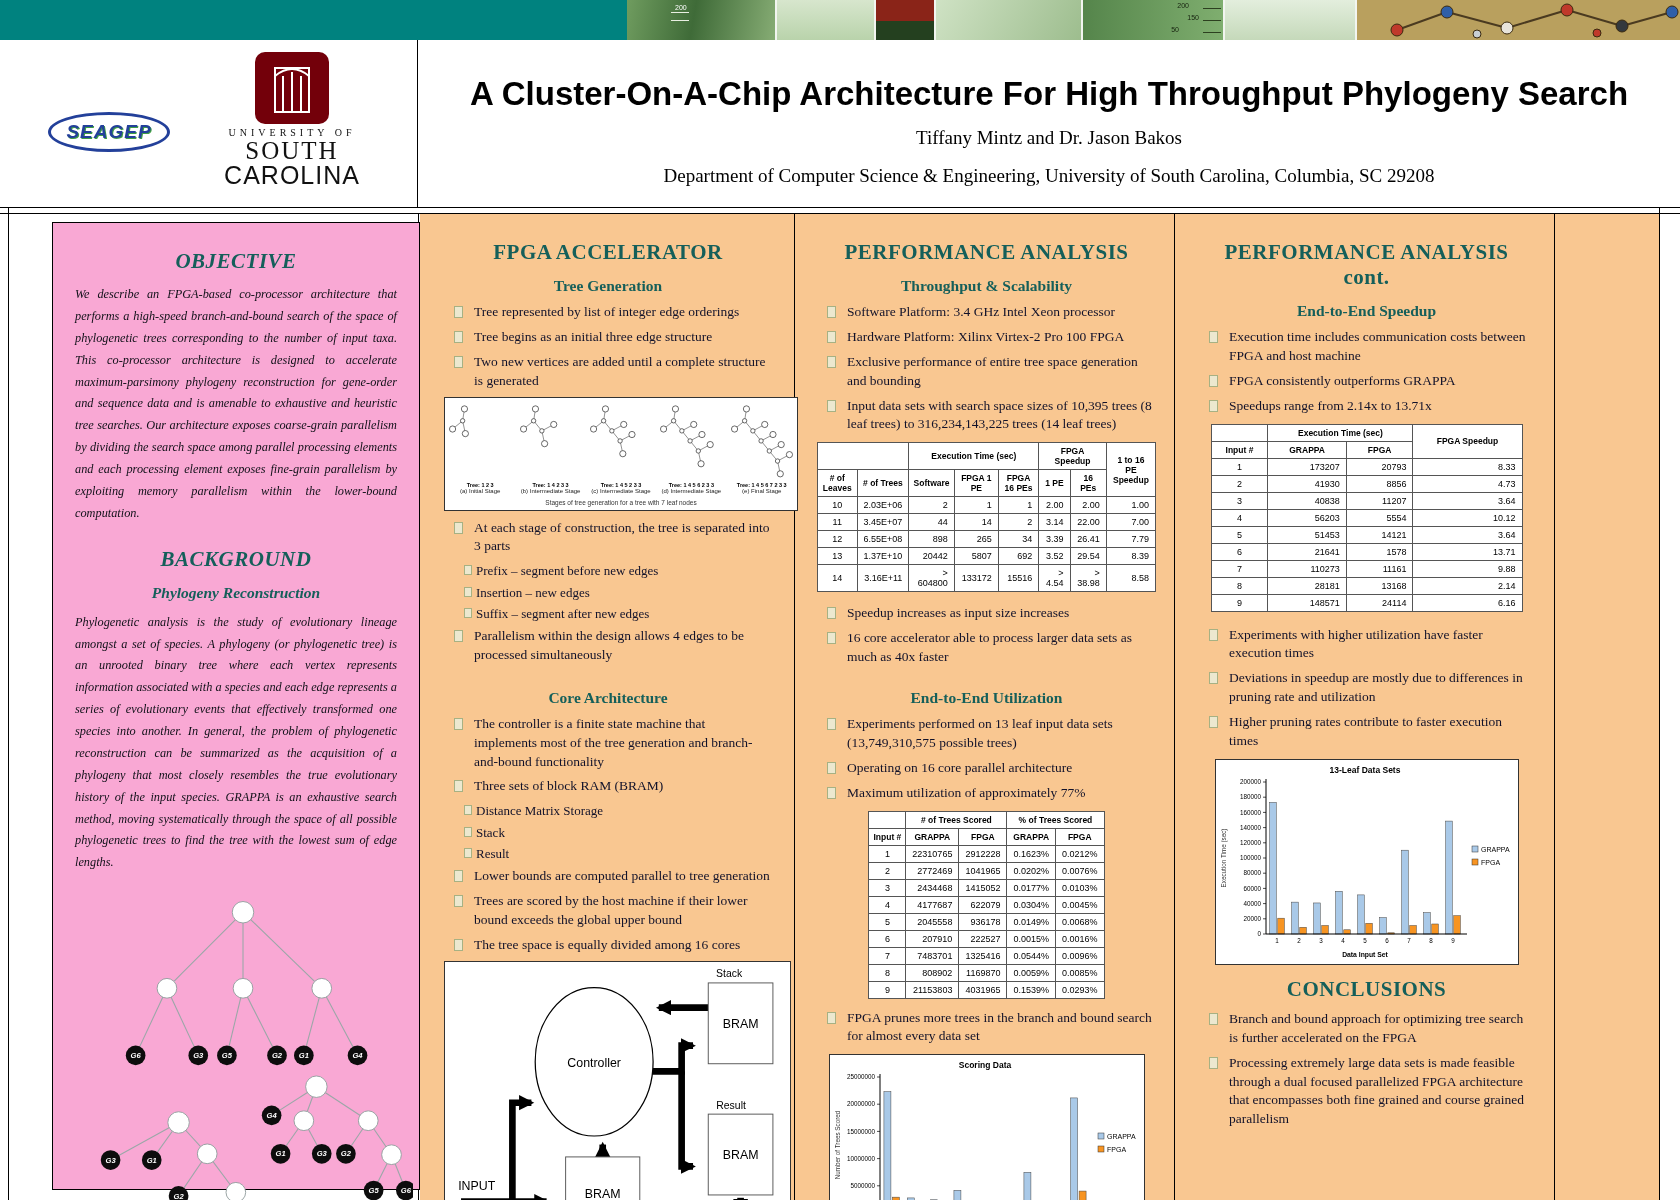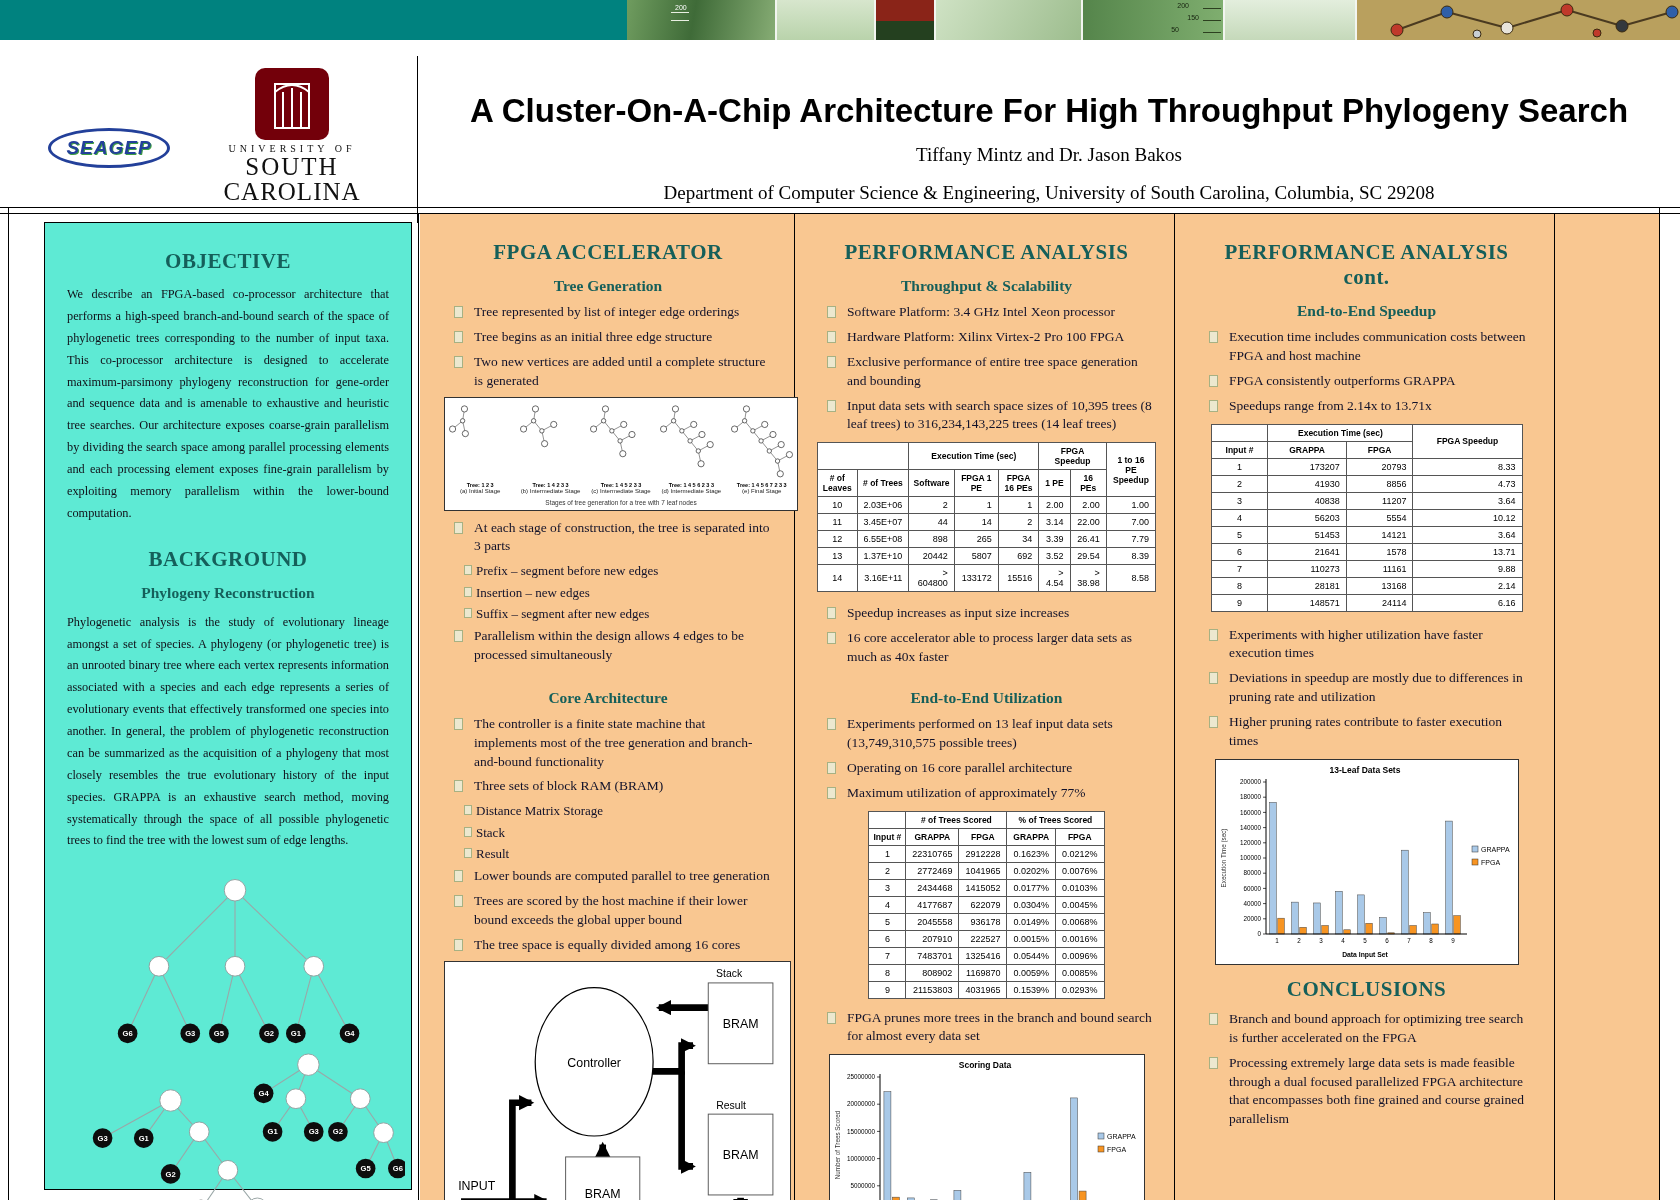--- a/index.html
+++ b/index.html
@@ -15,40 +15,40 @@
   .p4{width:145px;background:linear-gradient(120deg,#cfe2c4,#9dbd8e);}
   .p5{width:140px;background:linear-gradient(90deg,#55854b,#7fae6f);}
   .p6{width:130px;background:linear-gradient(#e3eedd,#c5d9ba);}
   .p7{width:333px;background:#b9a05e;}
   .mark{position:absolute;font-family:"Liberation Sans",sans-serif;font-size:7px;color:#ffffff;}
   .mark.dark{color:#17230f;}
   .gradline{position:absolute;height:1px;background:#e8efe2;width:18px;}
 
   
   .header{position:absolute;left:0;top:40px;width:1680px;height:167px;background:#fff;}
-  .logo-box{position:absolute;left:0;top:16px;width:417px;height:167px;border-right:1px solid #000;}
+  .logo-box{position:absolute;left:0;top:0;width:417px;height:167px;border-right:1px solid #000;}
   .seagep{position:absolute;left:48px;top:72px;width:116px;height:34px;border:3px solid #23409a;border-radius:50%;display:flex;align-items:center;justify-content:center;background:#fff;}
   .seagep span{font-family:"Liberation Sans",sans-serif;font-weight:bold;font-style:italic;font-size:19px;color:#23409a;text-shadow:1px 1px 0 #3f9e44;letter-spacing:1px;}
   .usc{position:absolute;left:212px;top:12px;width:160px;text-align:center;}
   .usc-shield{width:74px;height:72px;margin:0 auto;background:#73000a;border-radius:10px;position:relative;}
   .usc-line1{font-size:10px;letter-spacing:4px;color:#111;margin-top:3px;font-family:"Liberation Serif",serif;}
   .usc-line2{font-size:25px;color:#111;letter-spacing:2px;line-height:1.0;font-family:"Liberation Serif",serif;}
-  .usc-line3{font-size:25px;color:#111;letter-spacing:1px;line-height:1.0;font-family:Liberation Serif, serif;}
+  .usc-line3{font-size:25px;color:#111;letter-spacing:1px;line-height:1.0;font-family:Liberation Sans, sans-serif;}
   .title-area{position:absolute;left:418px;top:0;width:1262px;height:167px;text-align:center;}
-  .poster-title{margin:0;padding-top:52px;font-family:"Liberation Sans",sans-serif;font-weight:bold;font-size:33px;color:#000;}
+  .poster-title{margin:0;padding-top:35px;font-family:"Liberation Sans",sans-serif;font-weight:bold;font-size:33px;color:#000;}
   .authors{margin-top:14px;font-size:19px;color:#000;}
   .affiliation{margin-top:16px;font-size:19px;color:#000;}
 
   
   .hline{position:absolute;left:0;width:1680px;height:1px;background:#000;}
   .vline{position:absolute;width:1px;background:#000;}
 
   
   .colbg{position:absolute;top:214px;height:986px;background:#f9c791;}
-  .col1{position:absolute;left:44px;top:222px;width:366px;height:966px;background:#5eead4;border:1px solid #000;}
+  .col1{position:absolute;left:52px;top:222px;width:366px;height:966px;background:#f9a8d4;border:1px solid #000;font-style:italic;}
   .col-inner{padding:14px 20px 0 20px;}
 
   .sec-heading{font-family:"Liberation Serif",serif;font-weight:bold;font-size:21px;color:#155f5a;text-align:center;letter-spacing:0.5px;margin-top:12px;}
   .sub-heading{font-family:"Liberation Serif",serif;font-weight:bold;font-size:15.5px;color:#155f5a;text-align:center;margin-top:12px;}
   .body-text{font-size:12.3px;line-height:1.78;text-align:justify;color:#101018;margin-top:10px;padding:0 2px;}
 
   .bullets{margin-top:8px;padding:0 2px 0 10px;}
   .bullet-item{position:relative;padding-left:20px;margin-bottom:6px;font-size:13.5px;line-height:1.4;color:#12122a;}
   .bullet-icon{position:absolute;left:0;top:3px;width:7px;height:10px;border:1px solid #a7b183;background:#ece8cf;}
   .sub-bullet-item{position:relative;padding-left:12px;margin:4px 0 4px 10px;font-size:13px;line-height:1.35;color:#12122a;}

